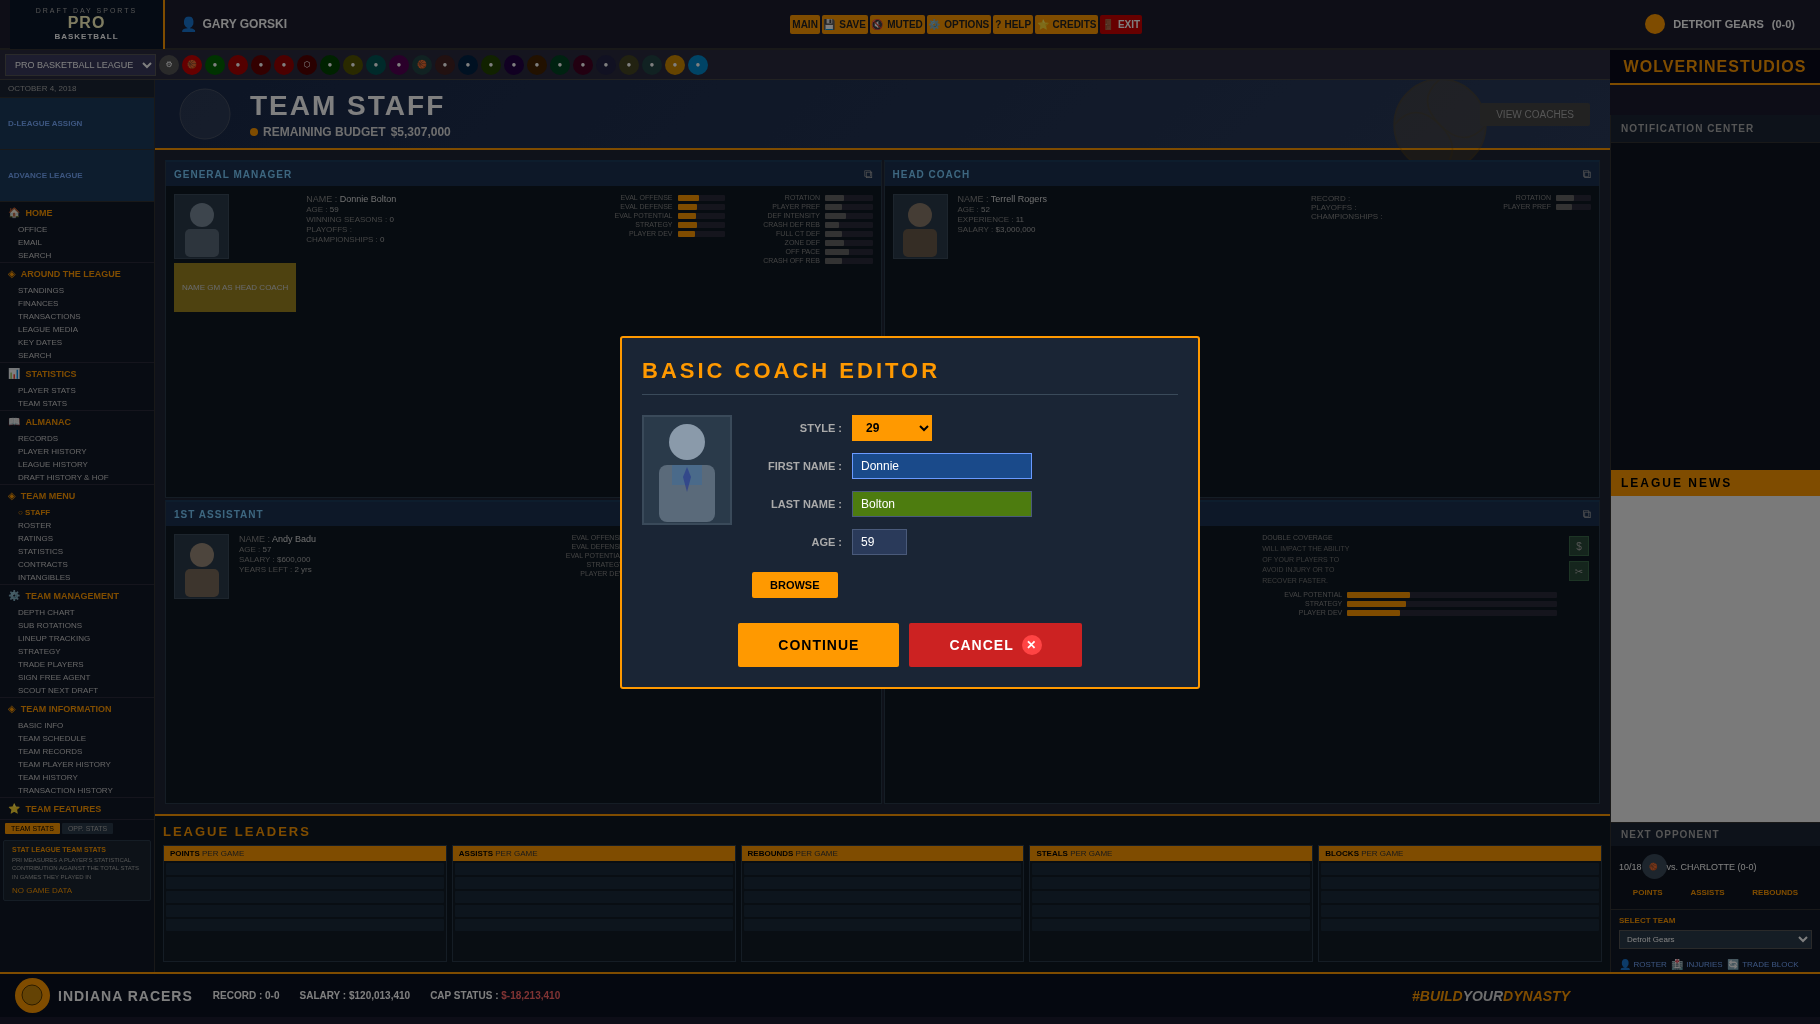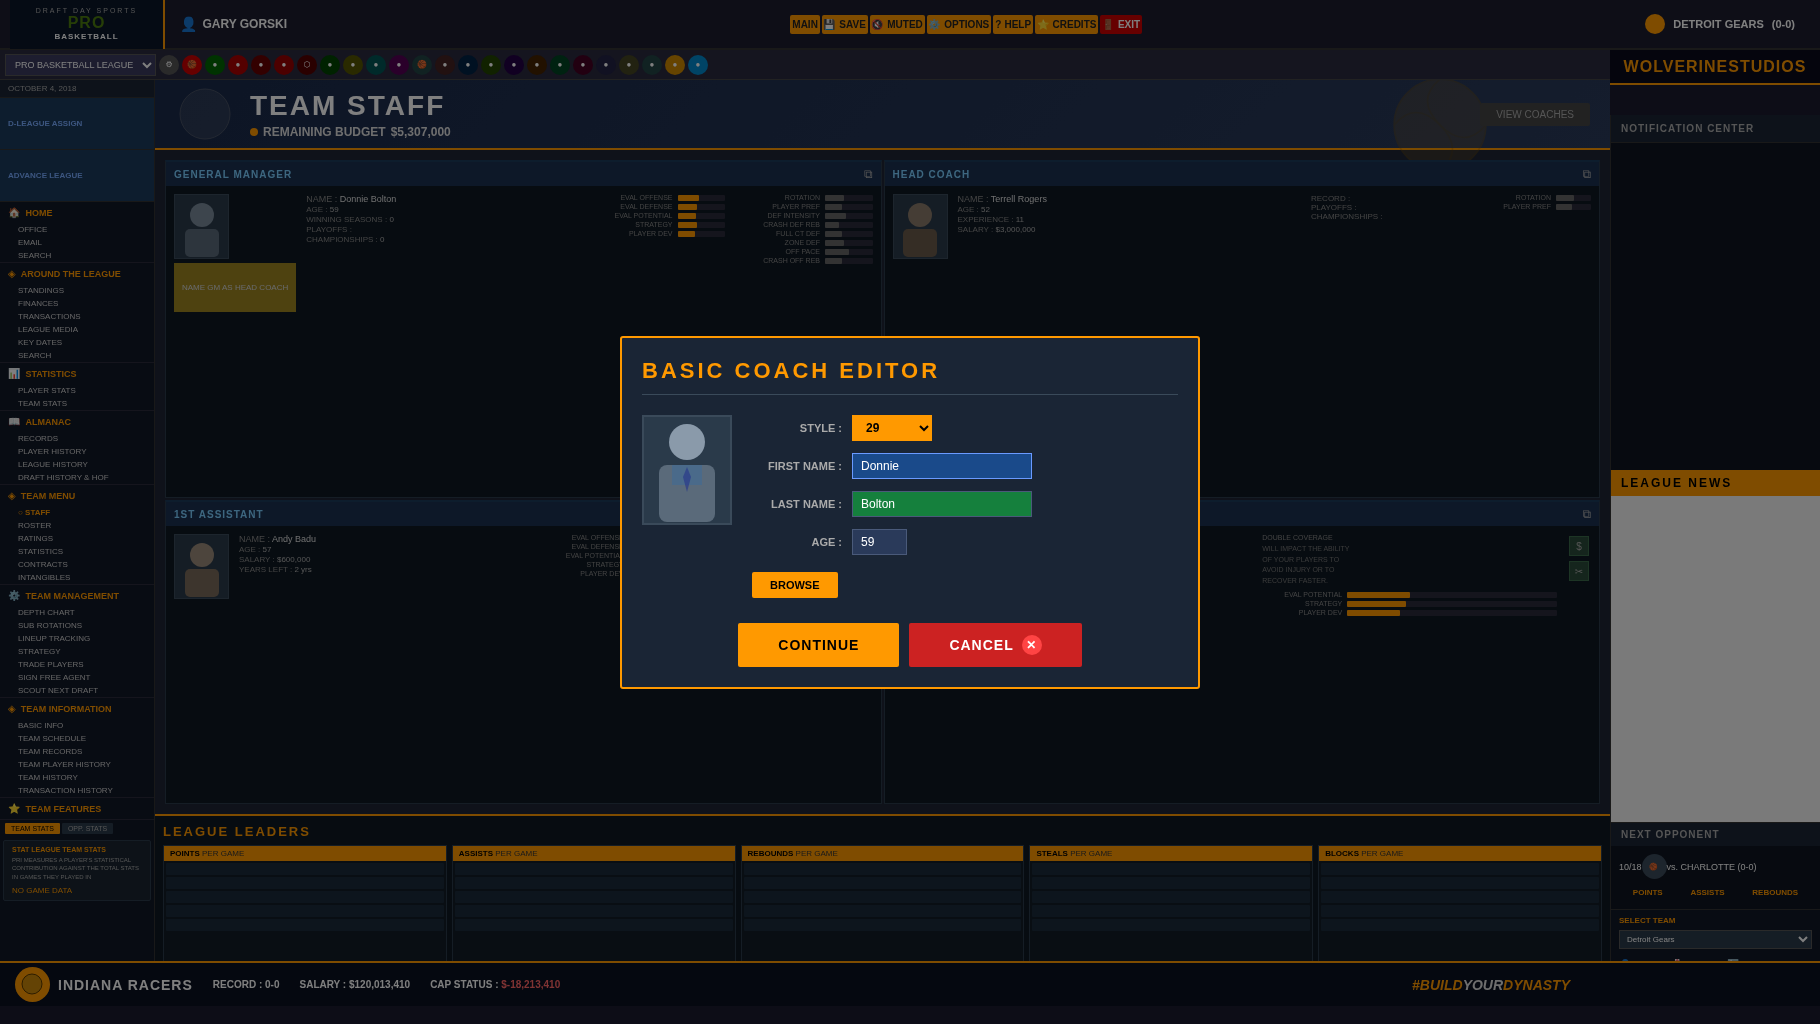--- a/index.html
+++ b/index.html
@@ -28,21 +28,21 @@
       width: 155px;
       height: 50px;
       background: #0a1628;
       display: flex;
       align-items: center;
       justify-content: center;
       border-right: 2px solid #f90;
       flex-shrink: 0;
     }
     .logo-text-draft { color: #aaa; font-size: 7px; letter-spacing: 2px; }
-    .logo-text-pro { color: #4d7c0f; font-size: 16px; font-weight: 900; letter-spacing: 1px; }
+    .logo-text-pro { color: #fef9c3; font-size: 16px; font-weight: 900; letter-spacing: 1px; }
     .logo-text-basketball { color: white; font-size: 8px; font-weight: bold; letter-spacing: 1px; }
     .user-info {
       display: flex;
       align-items: center;
       padding: 0 15px;
       color: white;
       font-size: 12px;
       font-weight: bold;
     }
     .user-icon { color: #f90; margin-right: 5px; font-size: 14px; }
@@ -462,21 +462,21 @@
       justify-content: center;
       border-bottom: 2px solid #f90;
       z-index: 5;
     }
     .wolverine-text { color: white; font-size: 16px; font-weight: 900; letter-spacing: 1px; }
     .wolverine-text span { color: #f90; }
 
     
     .bottom-bar {
       position: absolute;
-      bottom: 18px;
+      bottom: 7px;
       left: 0;
       width: 100%;
       height: 45px;
       background: #0a1020;
       border-top: 2px solid #f90;
       display: flex;
       align-items: center;
       padding: 0 15px;
       gap: 20px;
       z-index: 10;
@@ -543,21 +543,21 @@
     }
     .modal-form { flex: 1; }
     .form-row {
       display: flex;
       align-items: center;
       margin-bottom: 12px;
       gap: 10px;
     }
     .form-label { color: #aaa; font-size: 11px; font-weight: bold; width: 90px; text-align: right; }
     .form-input {
-      background: #15803d;
+      background: #4d7c0f;
       border: 1px solid #4a5a7a;
       color: white;
       padding: 5px 8px;
       font-size: 12px;
       flex: 1;
       max-width: 180px;
     }
     .form-input.selected { background: #1a4a8a; border-color: #6a9aff; }
     .form-input-small {
       background: #2a3a5a;

